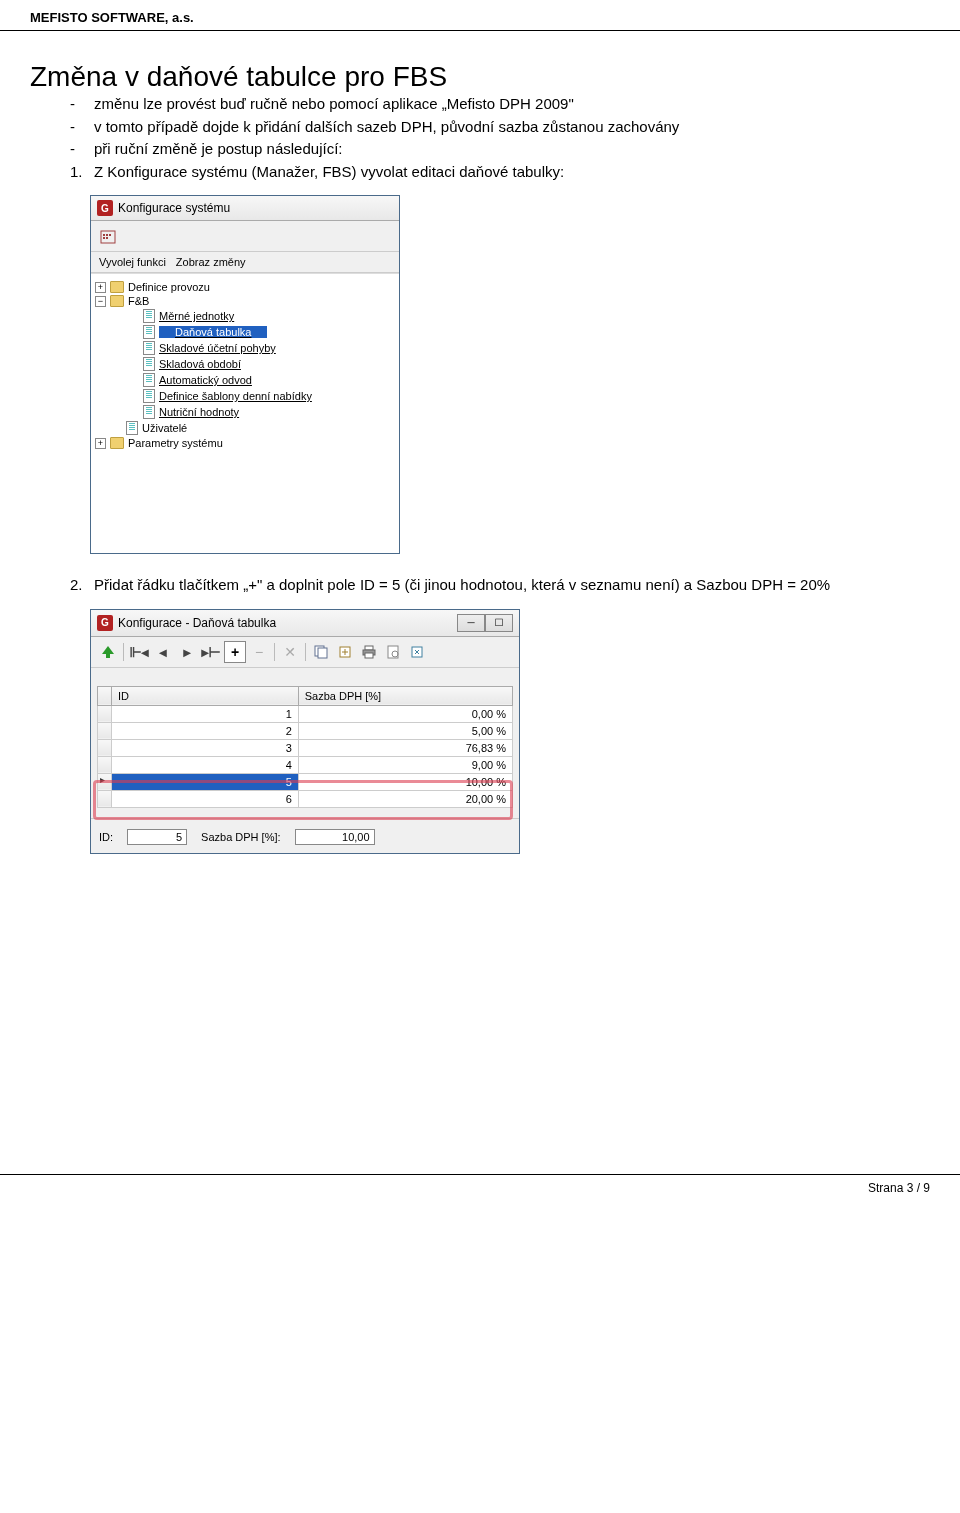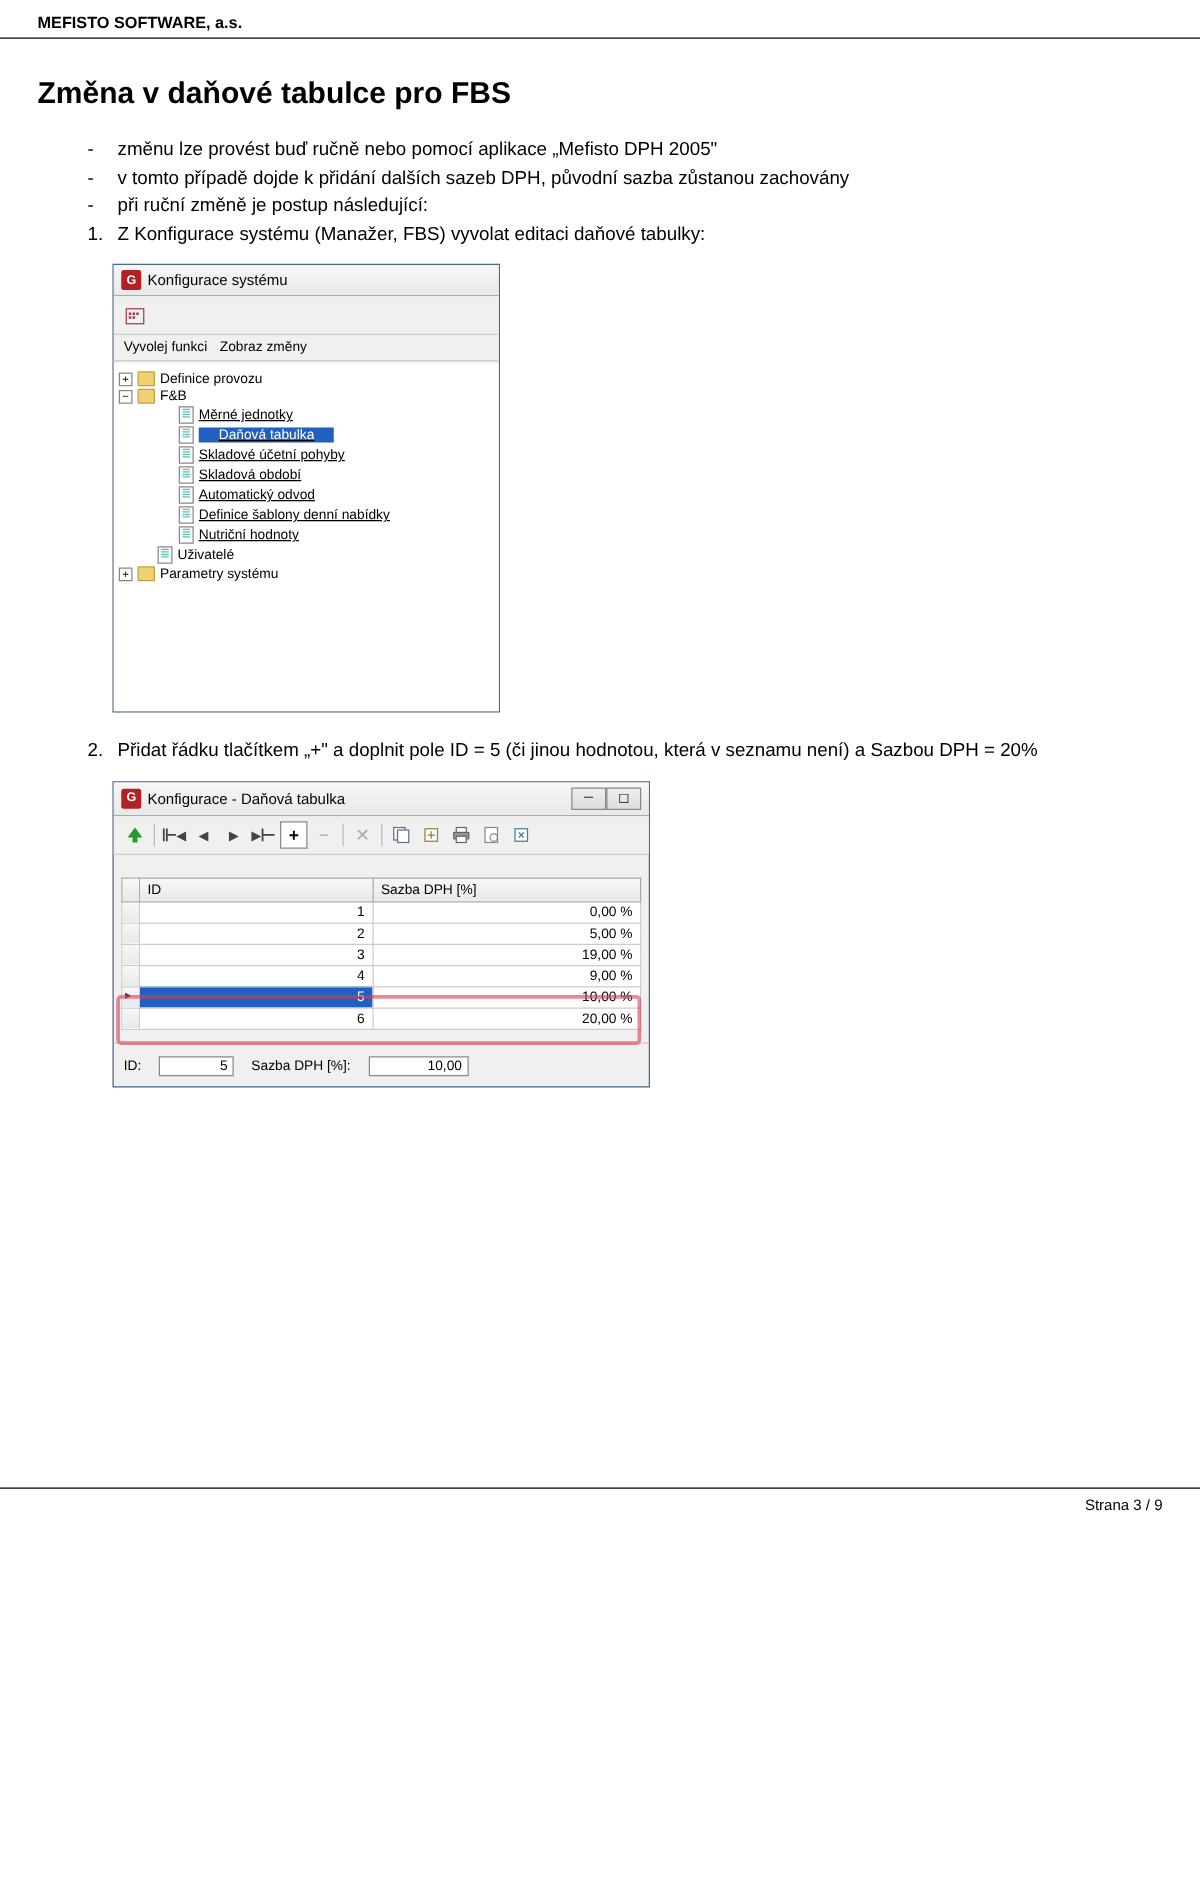--- a/index.html
+++ b/index.html
@@ -14,23 +14,23 @@
     .page-header {
       border-bottom: 1px solid #000;
       padding: 10px 30px 5px;
       font-weight: bold;
       font-size: 13px;
     }
     .content {
       padding: 30px 30px 20px;
     }
     .main-heading {
-      font-size: 24px;
-      font-weight: bold;
-      margin-bottom: 20px;
+      font-size: 28px;
+      font-weight: normal;
+      margin-bottom: 0;
     }
     .bullet-list {
       list-style: none;
       padding-left: 40px;
       font-size: 15px;
       line-height: 1.5;
     }
     .bullet-list li {
       position: relative;
       padding-left: 24px;
@@ -264,21 +264,21 @@
 <body>
 
 <div class="page-header">
   <span>MEFISTO SOFTWARE, a.s.</span>
 </div>
 
 <div class="content">
   <div class="main-heading">Změna v daňové tabulce pro FBS</div>
 
   <ul class="bullet-list">
-    <li>změnu lze provést buď ručně nebo pomocí aplikace „Mefisto DPH 2005"</li>
+    <li>změnu lze provést buď ručně nebo pomocí aplikace „Mefisto DPH 2009"</li>
     <li>v tomto případě dojde k přidání dalších sazeb DPH, původní sazba zůstanou zachovány</li>
     <li>při ruční změně je postup následující:</li>
   </ul>
 
   <ol class="numbered-list">
     <li>
       <span class="num">1.</span>
       <span>Z Konfigurace systému (Manažer, FBS) vyvolat editaci daňové tabulky:</span>
     </li>
   </ol>
@@ -443,21 +443,21 @@
               <td class="valcol">0,00 %</td>
             </tr>
             <tr>
               <td class="row-indicator"></td>
               <td class="idcol">2</td>
               <td class="valcol">5,00 %</td>
             </tr>
             <tr>
               <td class="row-indicator"></td>
               <td class="idcol">3</td>
-              <td class="valcol">19,00 %</td>
+              <td class="valcol">76,83 %</td>
             </tr>
             <tr>
               <td class="row-indicator"></td>
               <td class="idcol">4</td>
               <td class="valcol">9,00 %</td>
             </tr>
             <tr class="hl-row">
               <td class="row-indicator active"></td>
               <td class="idcol">5</td>
               <td class="valcol">10,00 %</td>

